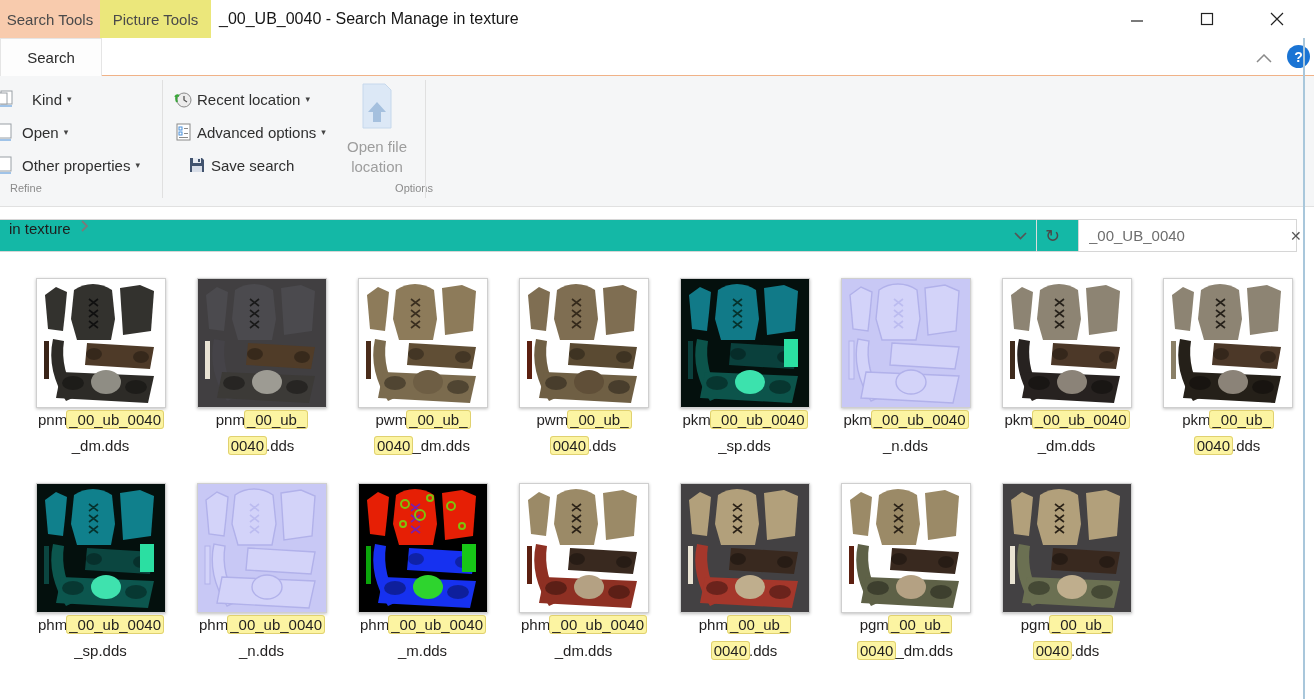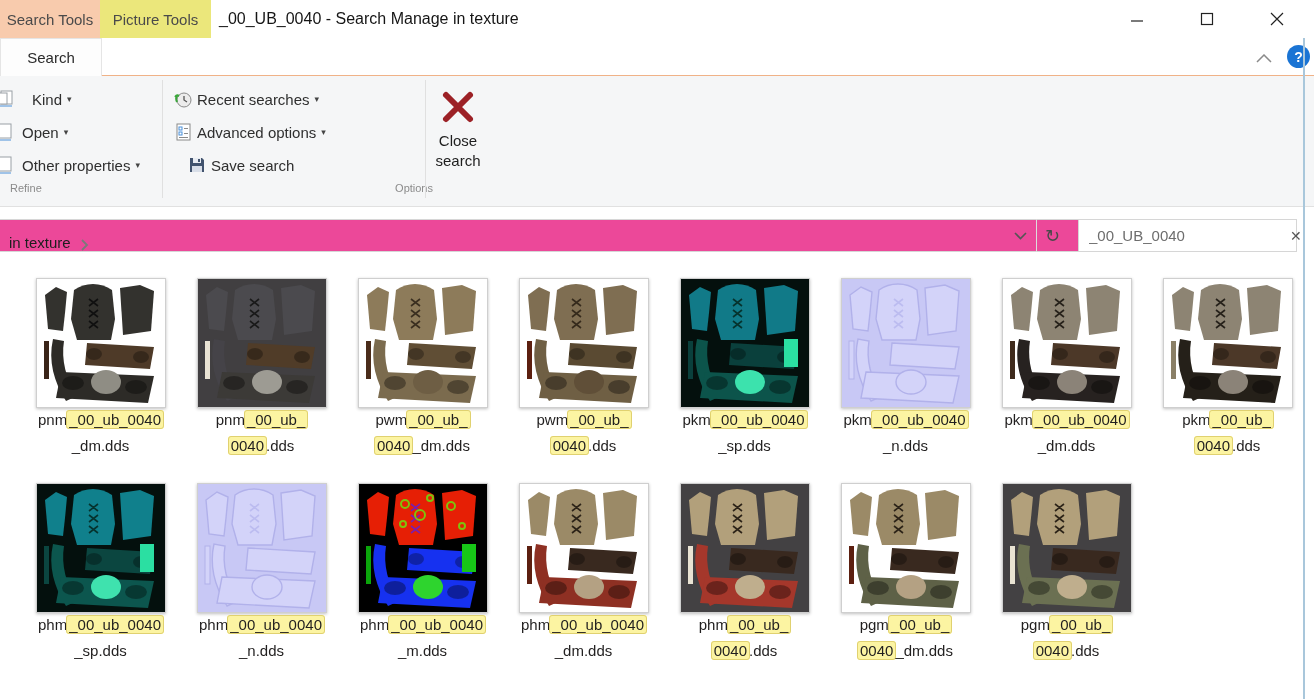--- a/index.html
+++ b/index.html
@@ -32,22 +32,22 @@
   .rbtn{position:absolute;height:26px;display:flex;align-items:center;font-size:15px;color:#2f2f2f;white-space:nowrap;}
   .rbtn .icon{display:inline-flex;width:18px;justify-content:center;margin-right:5px;}
   .dd{font-family:"DejaVu Sans",sans-serif;font-size:9px;color:#444;margin-left:5px;}
   .grp-label{position:absolute;top:106px;font-size:11px;color:#8b8b8b;}
   .bigbtn{position:absolute;top:6px;width:76px;height:112px;display:flex;flex-direction:column;align-items:center;
           font-size:15px;text-align:center;}
   .bigbtn .blabel{line-height:20px;margin-top:4px;}
   .bigbtn.disabled .blabel{color:#9d9d9d;}
 
   
-  .addr-box{position:absolute;left:0;top:219px;width:1280px;height:33px;background:#ec4899;
-            border:1px solid #d6d6d6;border-left:none;box-sizing:border-box;display:flex;align-items:flex-end;}
+  .addr-box{position:absolute;left:0;top:219px;width:1280px;height:33px;background:#14b8a6;
+            border:1px solid #d6d6d6;border-left:none;box-sizing:border-box;display:flex;align-items:flex-start;}
   .addr-text{font-size:15px;color:#1e1e1e;margin-left:9px;}
   .addr-crumb-arrow{margin-left:10px;display:flex;align-items:center;}
   .addr-dd{position:absolute;left:1005px;top:219px;width:31px;height:33px;display:flex;align-items:center;justify-content:center;}
   .addr-refresh{position:absolute;left:1036px;top:219px;width:32px;height:33px;border-left:1px solid #dcdcdc;
                 display:flex;align-items:center;justify-content:center;box-sizing:border-box;
                 font-family:"DejaVu Sans",sans-serif;font-size:18px;color:#4a4a4a;}
   .search-box{position:absolute;left:1078px;top:219px;width:219px;height:33px;background:#fff;border:1px solid #d6d6d6;
               box-sizing:border-box;display:flex;align-items:center;}
   .search-box input{flex:1;border:none;outline:none;font-family:"Liberation Sans",sans-serif;
                     font-size:15px;color:#6d6d6d;margin-left:8px;background:transparent;}
@@ -146,21 +146,21 @@
     <div class="grp-sep" style="left:162px"></div>
 
     <div class="rbtn" style="left:174px;top:10px">
       <span class="icon">
         <svg width="19" height="19">
           <circle cx="10" cy="10" r="7" fill="#ececec" stroke="#8a8a8a"></circle>
           <path d="M10 6 L10 10 L13 12" stroke="#555" stroke-width="1.3" fill="none"></path>
           <path d="M3 12 A 8 8 0 0 1 3 5 L1 7 M3 5 L5 6" stroke="#3aa63a" stroke-width="2" fill="none"></path>
         </svg>
       </span>
-      <span>Recent searches</span>
+      <span>Recent location</span>
       <span class="dd">▾</span>
     </div>
     <div class="rbtn" style="left:174px;top:43px">
       <span class="icon">
         <svg width="17" height="18">
           <rect x="2" y="1" width="13" height="16" fill="#fff" stroke="#8a8a8a"></rect>
           <rect x="4" y="4" width="3" height="3" fill="none" stroke="#4a90d9"></rect>
           <line x1="9" y1="5.5" x2="13" y2="5.5" stroke="#8a8a8a"></line>
           <rect x="4" y="9" width="3" height="3" fill="none" stroke="#4a90d9"></rect>
           <line x1="9" y1="10.5" x2="13" y2="10.5" stroke="#8a8a8a"></line>
@@ -176,32 +176,33 @@
           <path d="M2 2 L14 2 L16 4 L16 16 L2 16 Z" fill="#41536e"></path>
           <rect x="5" y="2" width="8" height="5" fill="#e8ecf2"></rect>
           <rect x="10" y="3" width="2" height="3" fill="#41536e"></rect>
           <rect x="4" y="10" width="10" height="6" fill="#d8dee8"></rect>
         </svg>
       </span>
       <span>Save search</span>
     </div>
     <div class="grp-label" style="left:170px;width:263px;text-align:right">Options</div>
 
+    <div class="bigbtn disabled" style="left:339px">
+      <span>
+        <svg width="34" height="48">
+          <path d="M3 2 L25 2 L31 8 L31 46 L3 46 Z" fill="#dce8f6" stroke="#c6d8ec"></path>
+          <polygon points="17,20 26,30 21,30 21,40 13,40 13,30 8,30" fill="#a5c0de"></polygon>
+        </svg>
+      </span>
+      <span class="blabel">Open file</span>
+      <span class="blabel" style="margin-top:0">location</span>
+    </div>
 
     <div class="grp-sep" style="left:425px"></div>
 
-    <div class="bigbtn" style="left:420px">
-      <span style="margin-top:8px">
-        <svg width="34" height="34">
-            <path d="M5 5 L29 29 M29 5 L5 29" stroke="#9c2126" stroke-width="6" stroke-linecap="round"></path>
-          </svg>
-      </span>
-      <span class="blabel">Close</span>
-      <span class="blabel" style="margin-top:0">search</span>
-    </div>
   </div>
 
   <div class="addr-box">
     <span class="addr-text">in texture</span>
     <span class="addr-crumb-arrow">
       <svg width="8" height="12">
           <polyline points="1,1 6,6 1,11" fill="none" stroke="#7a7a7a" stroke-width="1.8"></polyline>
         </svg>
     </span>
   </div>

